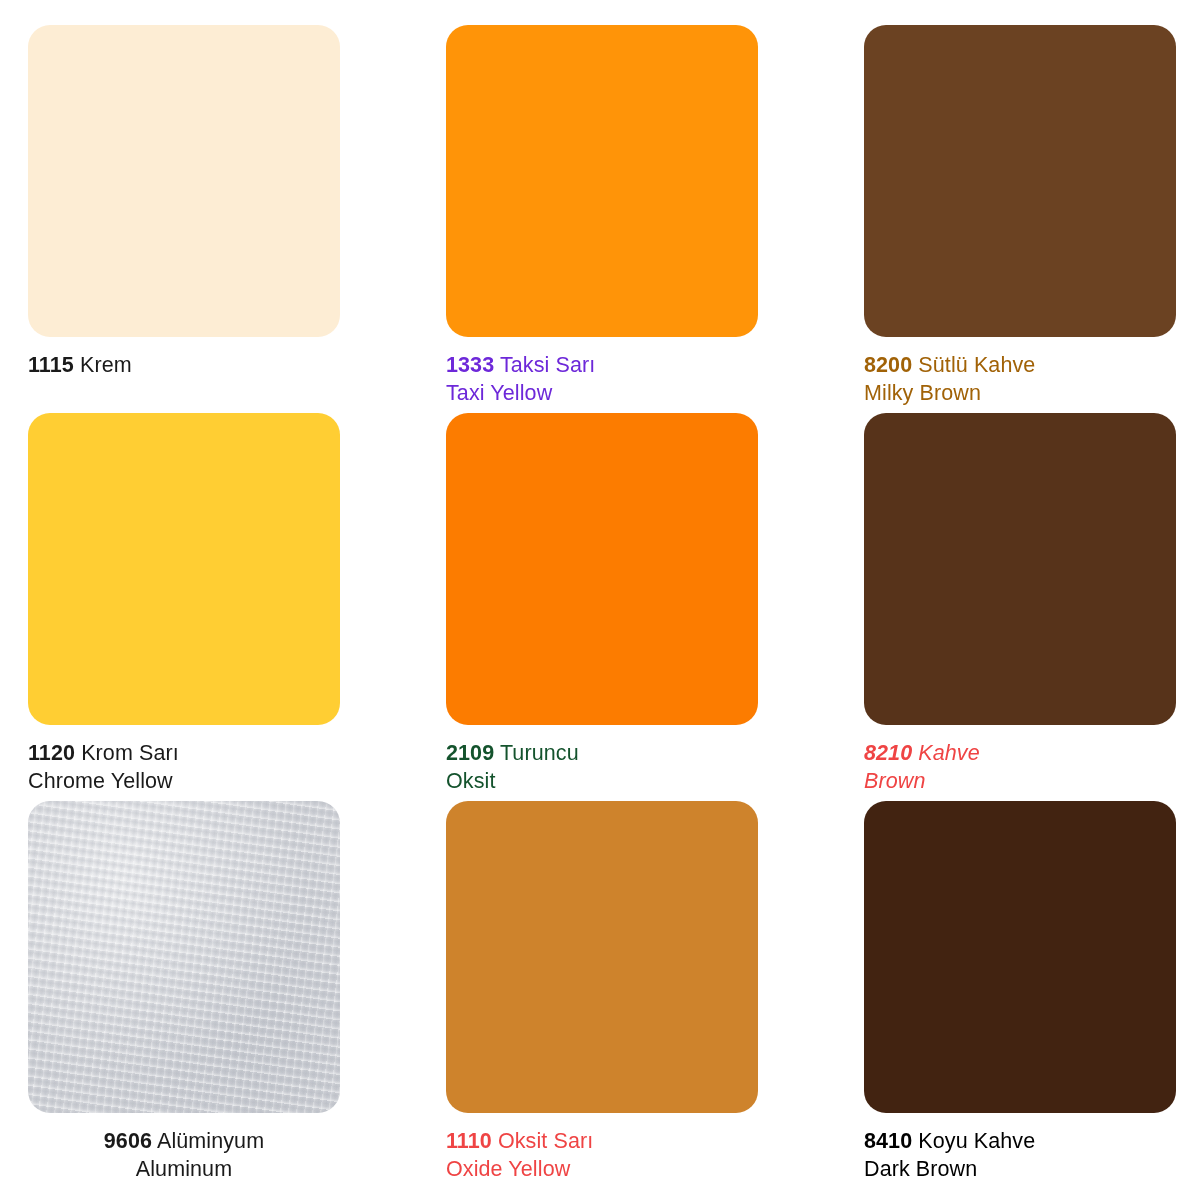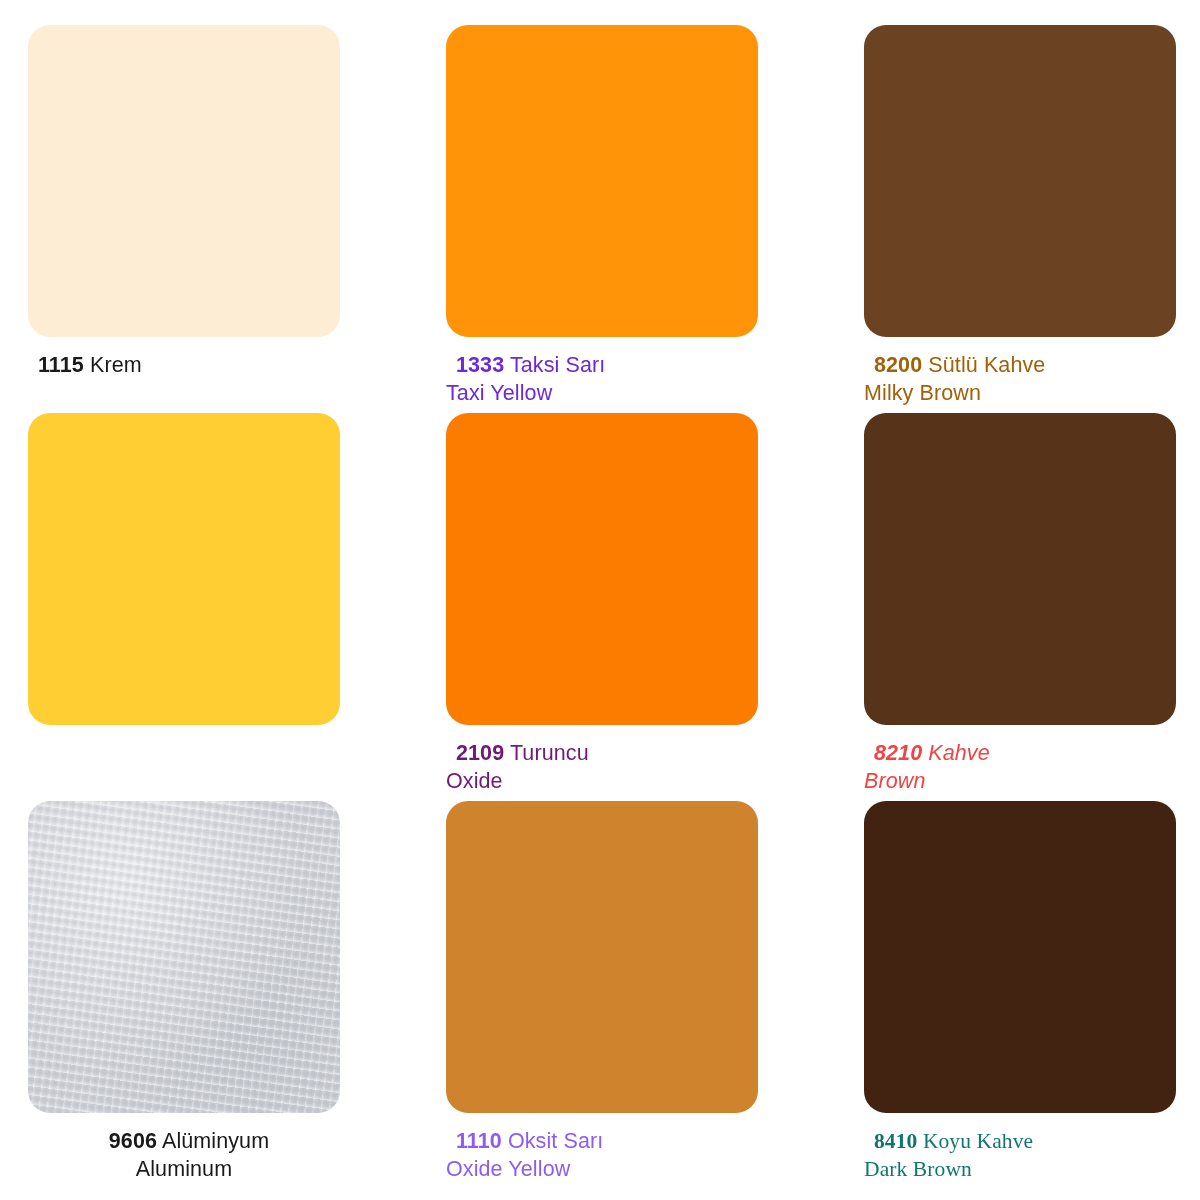--- a/index.html
+++ b/index.html
@@ -64,21 +64,20 @@
   }
 
   .caption-line {
     font-size: 21.5px;
     letter-spacing: 0.1px;
     white-space: nowrap;
   }
 
   .code {
     font-weight: bold;
-    margin-left: 10px;
   }
 
   .name-tr {
     font-weight: normal;
   }
 
   .name-en {
     font-size: 21.5px;
     font-weight: normal;
     white-space: nowrap;
@@ -108,27 +107,31 @@
   <div class="swatch-cell">
     <div class="chip" style="background-color: rgb(107, 66, 34);"></div>
     <div class="caption" style="color: #a16207;">
       <div class="caption-line"><span class="code">8200</span> <span class="name-tr">Sütlü Kahve</span></div>
       <div class="name-en">Milky Brown</div>
     </div>
   </div>
 
   <div class="swatch-cell">
     <div class="chip" style="background-color: rgb(255, 206, 51);"></div>
+    <div class="caption" style="color: rgb(26, 26, 26);">
+      <div class="caption-line"><span class="code">1120</span> <span class="name-tr">Krom Sarı</span></div>
+      <div class="name-en">Chrome Yellow</div>
+    </div>
   </div>
 
   <div class="swatch-cell">
     <div class="chip" style="background-color: rgb(252, 124, 0);"></div>
-    <div class="caption" style="color: #701a75;">
+    <div class="caption" style="color: #14532d;">
       <div class="caption-line"><span class="code">2109</span> <span class="name-tr">Turuncu</span></div>
-      <div class="name-en">Oxide</div>
+      <div class="name-en">Oksit</div>
     </div>
   </div>
 
   <div class="swatch-cell">
     <div class="chip" style="background-color: rgb(87, 51, 26);"></div>
     <div class="caption" style="color: #ef4444; font-style: italic;">
       <div class="caption-line"><span class="code">8210</span> <span class="name-tr">Kahve</span></div>
       <div class="name-en">Brown</div>
     </div>
   </div>
@@ -136,27 +139,27 @@
   <div class="swatch-cell">
     <div class="chip metallic" style="background-color: rgb(210, 212, 217);"></div>
     <div class="caption" style="color: rgb(26, 26, 26); text-align: center;">
       <div class="caption-line"><span class="code">9606</span> <span class="name-tr">Alüminyum</span></div>
       <div class="name-en">Aluminum</div>
     </div>
   </div>
 
   <div class="swatch-cell">
     <div class="chip" style="background-color: rgb(206, 131, 44);"></div>
-    <div class="caption" style="color: #8b5cf6;">
+    <div class="caption" style="color: #ef4444;">
       <div class="caption-line"><span class="code">1110</span> <span class="name-tr">Oksit Sarı</span></div>
       <div class="name-en">Oxide Yellow</div>
     </div>
   </div>
 
   <div class="swatch-cell">
     <div class="chip" style="background-color: rgb(66, 35, 17);"></div>
-    <div class="caption" style="color: #0f766e; font-family: Liberation Serif, serif;">
+    <div class="caption" style="color: #000000;">
       <div class="caption-line"><span class="code">8410</span> <span class="name-tr">Koyu Kahve</span></div>
       <div class="name-en">Dark Brown</div>
     </div>
   </div>
 
 </div>
 
 </body></html>

